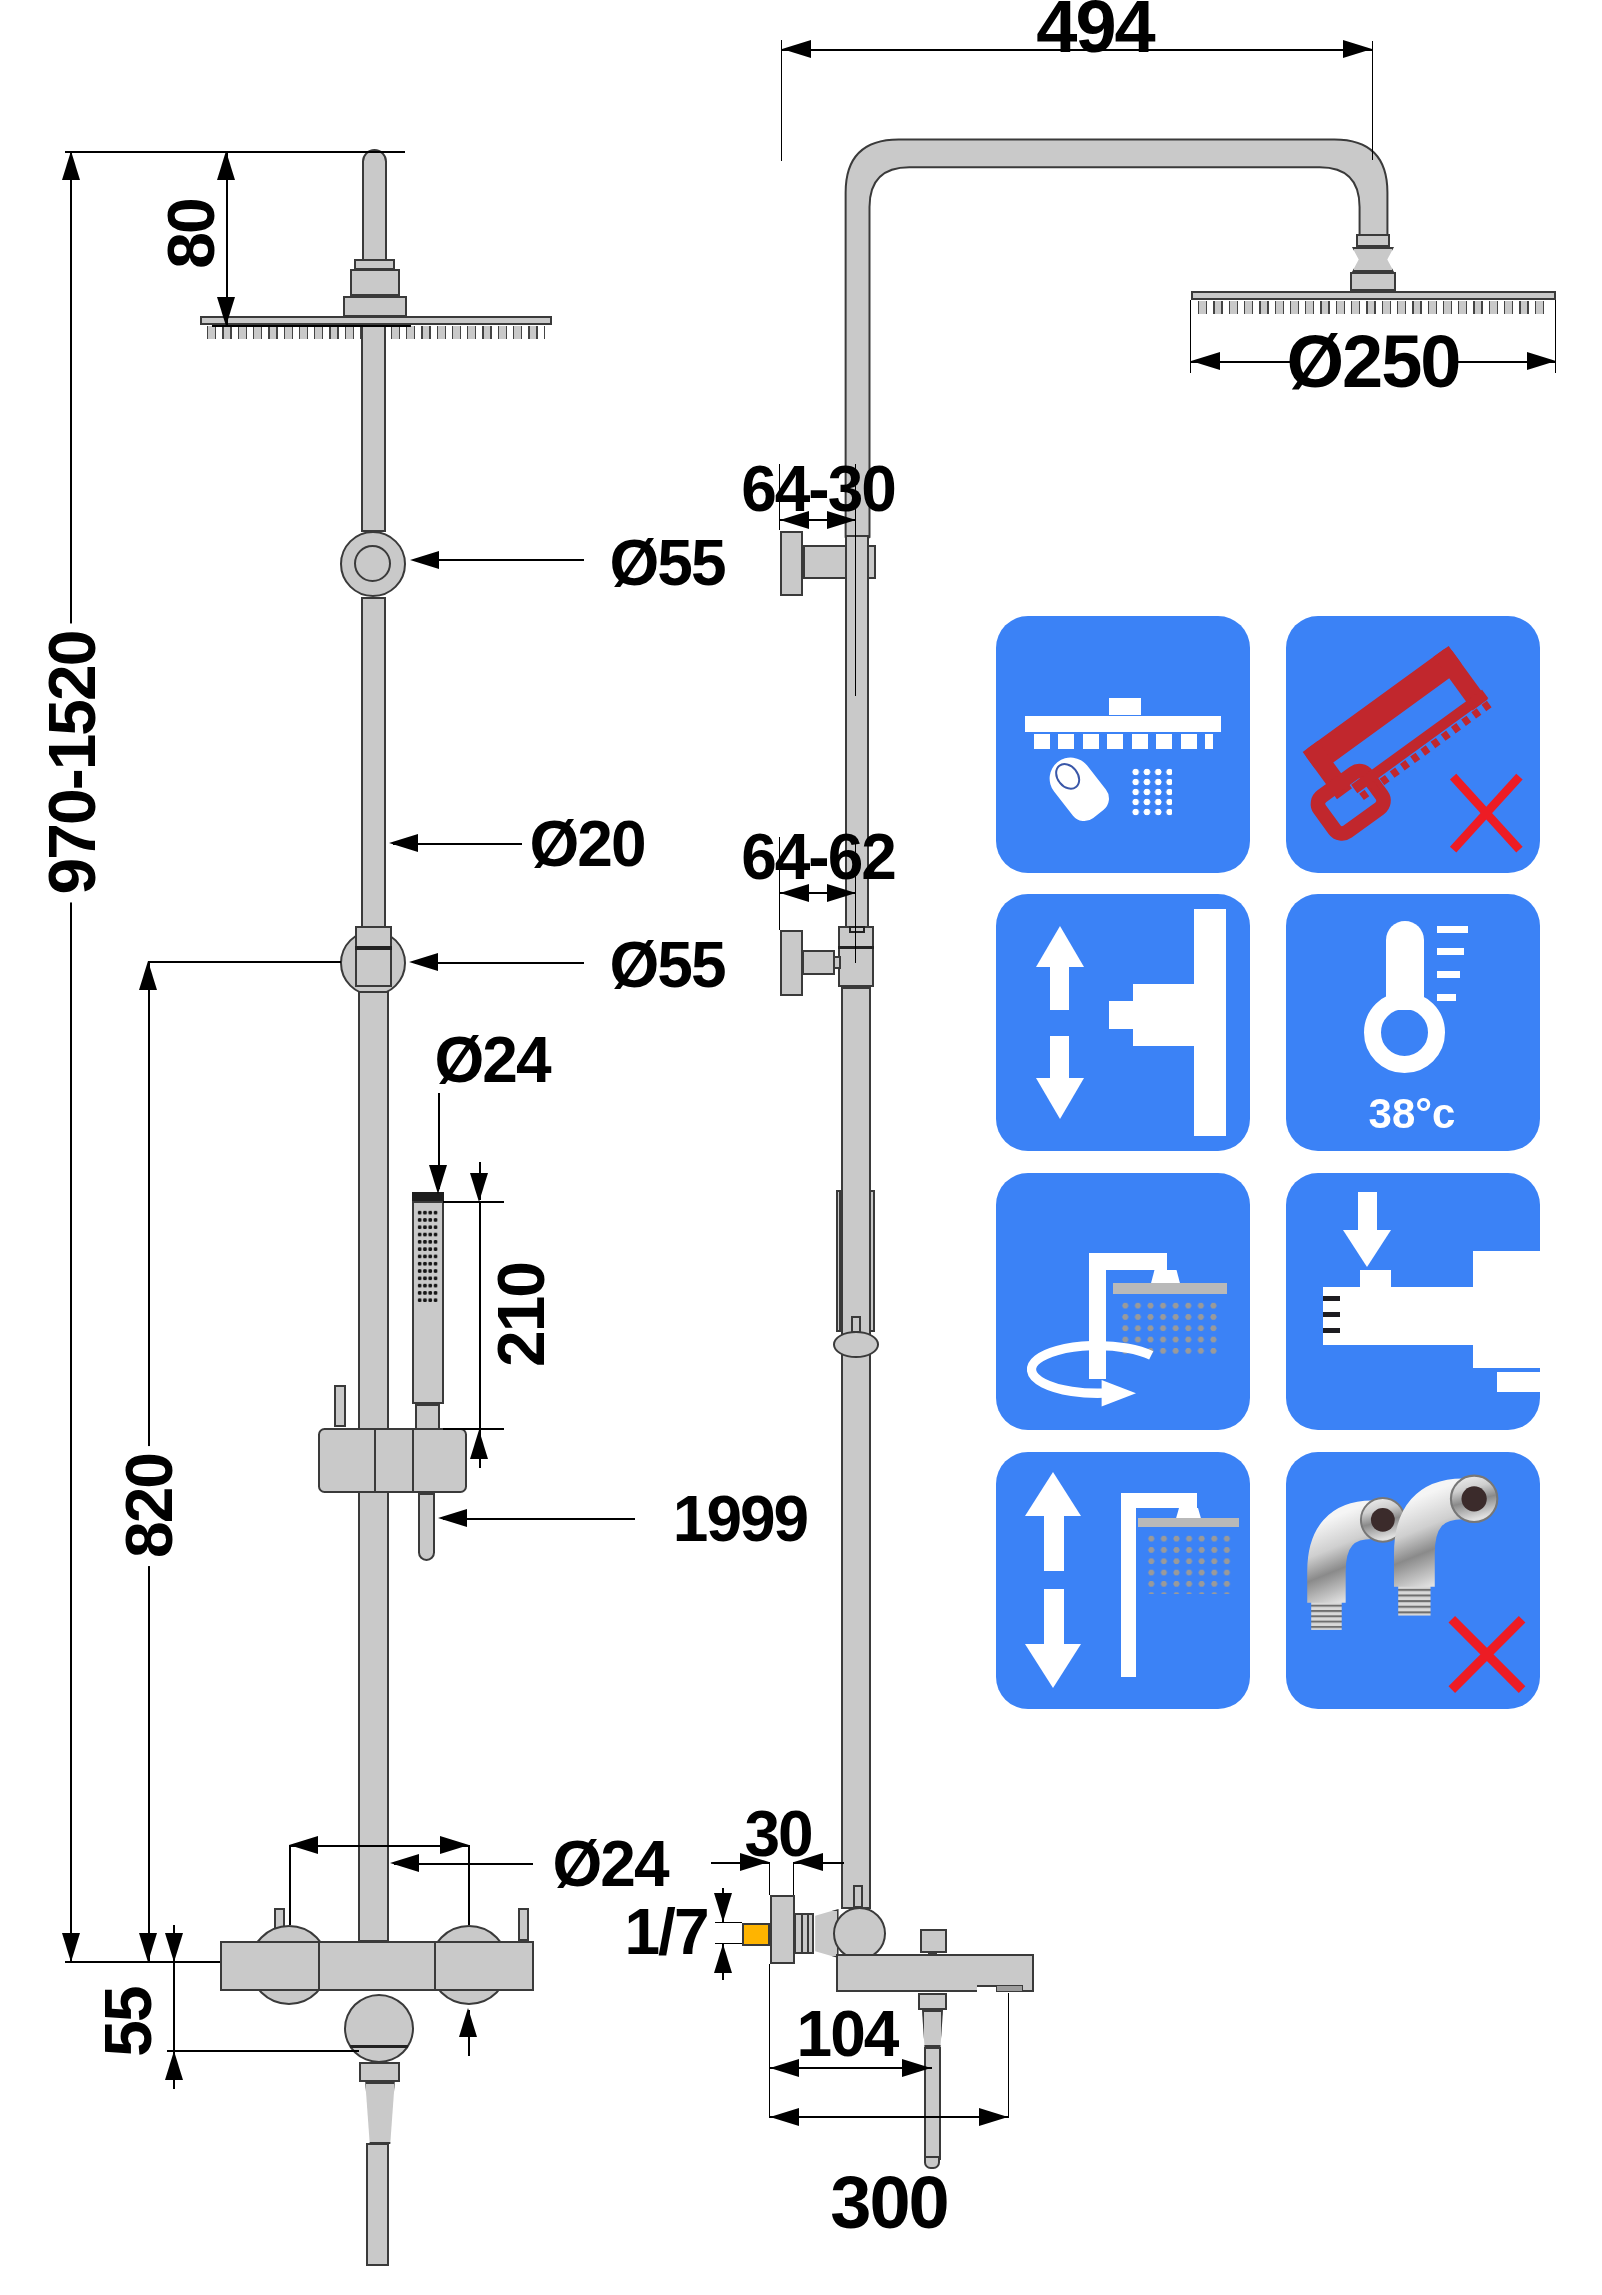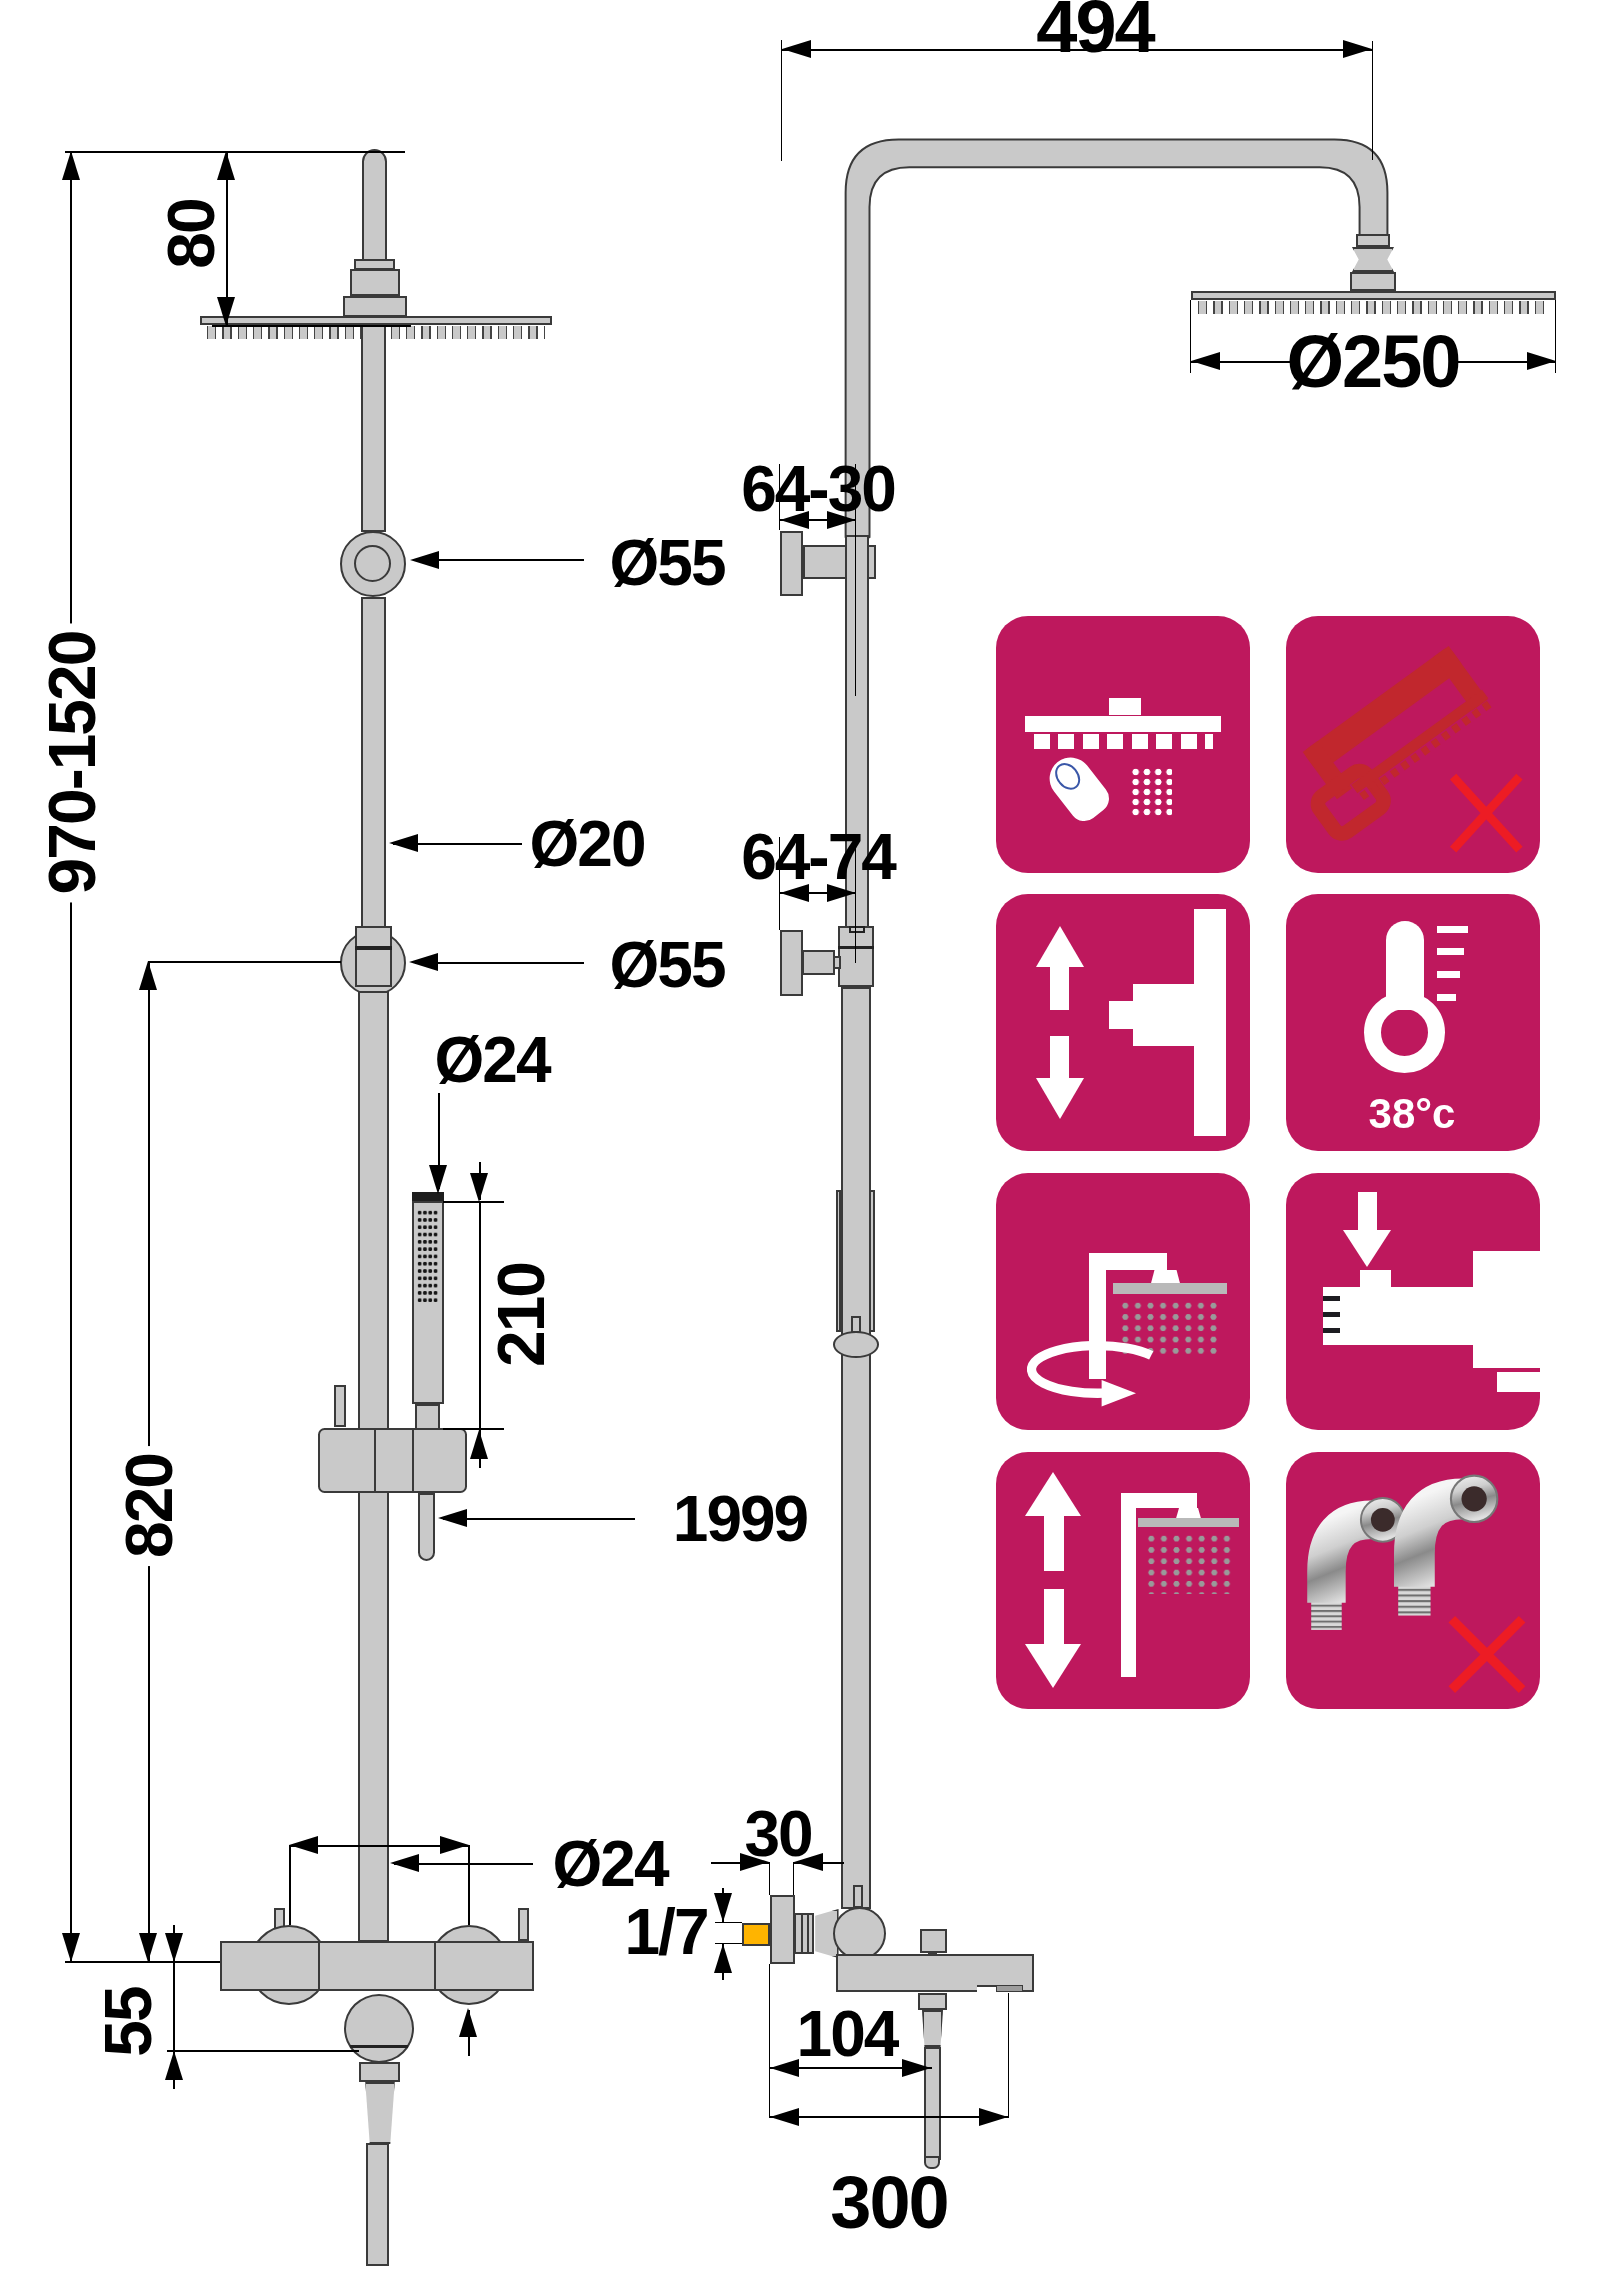--- a/index.html
+++ b/index.html
@@ -21,21 +21,21 @@
   .ar{position:absolute;width:0;height:0;border-style:solid;border-width:9.3px 0 9.3px 29px;
       border-color:transparent transparent transparent #000;}
   .au{position:absolute;width:0;height:0;border-style:solid;border-width:0 9.3px 29px 9.3px;
       border-color:transparent transparent #000 transparent;}
   .ad{position:absolute;width:0;height:0;border-style:solid;border-width:29px 9.3px 0 9.3px;
       border-color:#000 transparent transparent transparent;}
   .teeth{position:absolute;height:13.3px;
      background:repeating-linear-gradient(90deg,#444 0 1.3px,#c9c9c9 1.3px 8px,#444 8px 9.3px,#ffffff 9.3px 15.3px);}
   .dots{position:absolute;background-image:radial-gradient(circle,#161616 1.7px,transparent 2.3px);
      background-size:5.3px 7.3px;}
-  .tile{position:absolute;width:254px;height:257px;background:#be185d;border-radius:32px;}
+  .tile{position:absolute;width:254px;height:257px;background:#3b82f6;border-radius:32px;}
   .w{position:absolute;background:#fff;}
   .gdots{position:absolute;background-image:radial-gradient(circle,#9a9a9a 2.7px,transparent 3.3px);
      background-size:12.6px 11.3px;}
   .wdots{position:absolute;background-image:radial-gradient(circle,#fff 3px,transparent 3.6px);
      background-size:11.3px 10px;}
   .iclabel{position:absolute;font-weight:bold;font-size:42px;color:#fff;white-space:nowrap;
      transform:translate(-50%,-50%);}
 </style>
 </head>
 <body>
@@ -217,21 +217,21 @@
     <div class="ar" style="left:1527px;top:352px;"></div>
     <span class="dim big" style="left:1373px;top:362px;">Ø250</span>
 
     <span class="dim" style="left:818px;top:489px;">64-30</span>
     <div class="hl" style="left:780px;top:519px;width:76px;"></div>
     <div class="al" style="left:780px;top:511px;"></div>
     <div class="ar" style="left:827px;top:511px;"></div>
     <div class="vl" style="left:779px;top:464px;width:1.3px;height:66px;"></div>
     <div class="vl" style="left:855px;top:464px;width:1.3px;height:232px;"></div>
 
-    <span class="dim" style="left:818px;top:857px;">64-74</span>
+    <span class="dim" style="left:818px;top:857px;">64-62</span>
     <div class="hl" style="left:780px;top:892px;width:76px;"></div>
     <div class="al" style="left:780px;top:884px;"></div>
     <div class="ar" style="left:827px;top:884px;"></div>
     <div class="vl" style="left:779px;top:837px;width:1.3px;height:93px;"></div>
     <div class="vl" style="left:855px;top:837px;width:1.3px;height:126px;"></div>
 
     <span class="dim" style="left:778px;top:1834px;">30</span>
     <div class="hl" style="left:711px;top:1862px;width:58px;"></div>
     <div class="ar" style="left:740px;top:1853px;"></div>
     <div class="hl" style="left:794px;top:1862px;width:50px;"></div>

